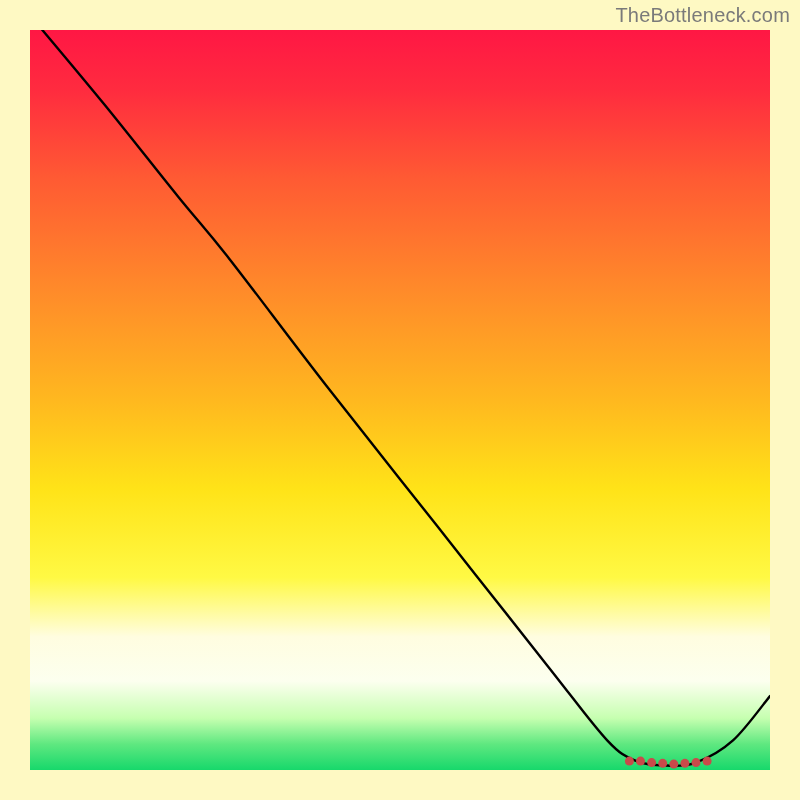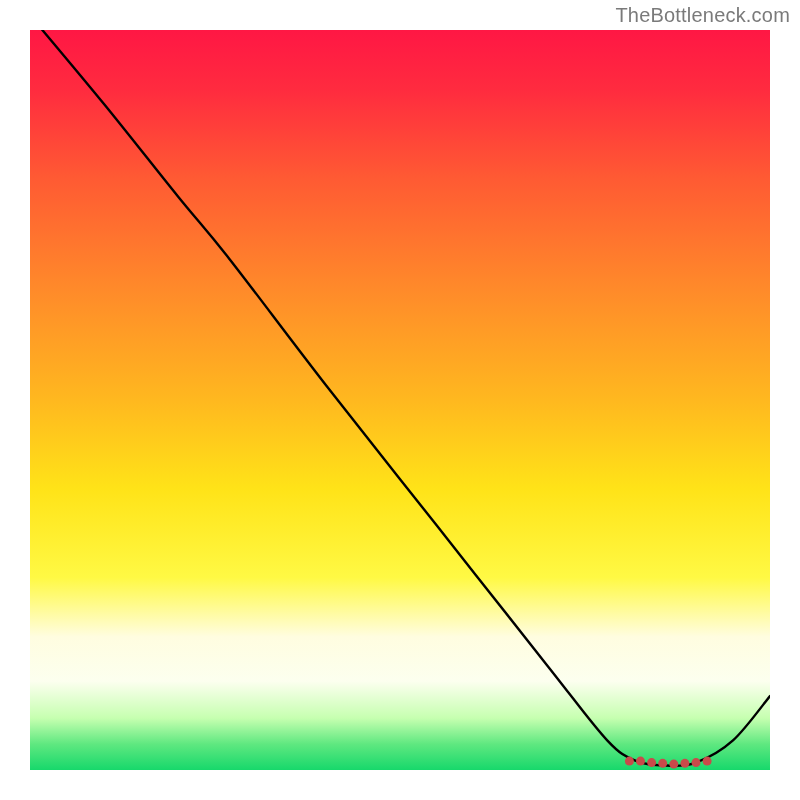--- a/index.html
+++ b/index.html
@@ -8,21 +8,21 @@
     width: 800px;
     height: 800px;
     background: #000;
     font-family: Arial, Helvetica, sans-serif;
     overflow: hidden;
   }
   .stage {
     position: relative;
     width: 800px;
     height: 800px;
-    background: #ffffff;
+    background: #fef9c3;
   }
   .attribution {
     position: absolute;
     top: 4px;
     right: 10px;
     color: #7a7a7a;
     font-size: 20px;
     font-weight: 400;
     letter-spacing: 0.2px;
     user-select: none;

